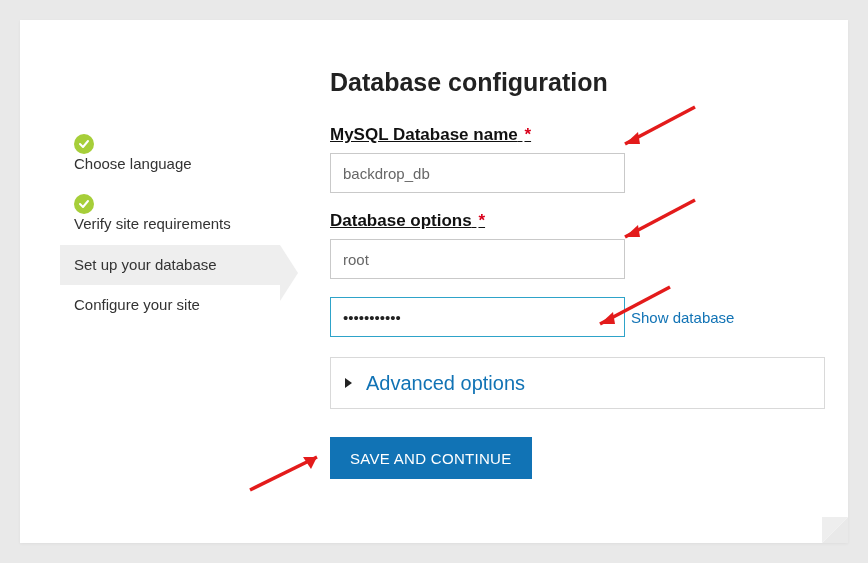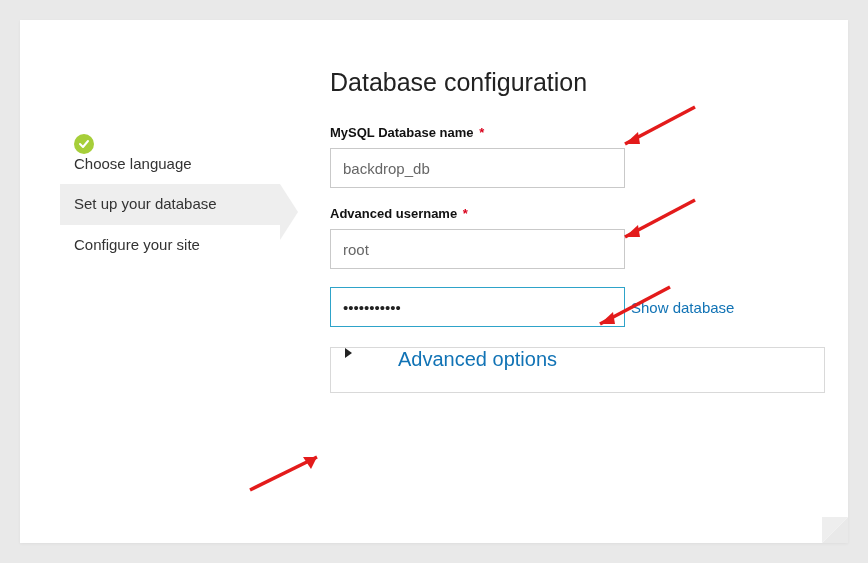--- a/index.html
+++ b/index.html
@@ -66,31 +66,32 @@
   }
   .check-svg { width: 12px; height: 12px; }
   .main {
     position: absolute;
     left: 310px;
     top: 48px;
     width: 495px;
   }
   h1.page-title {
     font-size: 25px;
-    font-weight: 400;
+    font-weight: 700;
     color: #222;
     margin-bottom: 28px;
   }
   .field { margin-bottom: 18px; }
   .field-label {
     font-weight: 700;
-    font-size: 13px;
+    font-size: 17px;
     color: #111;
     display: block;
     margin-bottom: 8px;
+    text-decoration: underline;
   }
   .req { color: #d9001b; margin-left: 2px; }
   .text-input {
     width: 295px;
     height: 40px;
     border: 1px solid #c9c9c9;
     padding: 0 12px;
     font-size: 15px;
     color: #666;
     font-family: inherit;
@@ -102,26 +103,26 @@
   }
   .pw-row { display: flex; align-items: center; }
   .show-pw {
     color: #1173b5;
     font-size: 15px;
     margin-left: 6px;
     cursor: pointer;
   }
   .advanced {
     border: 1px solid #d9d9d9;
-    height: 46px;
+    height: 52px;
     display: flex;
+    align-items: center;
     padding: 0 14px;
     margin-top: 20px;
     width: 495px;
-    gap: 32px;
   }
   .adv-arrow {
     width: 0; height: 0;
     border-top: 5px solid transparent;
     border-bottom: 5px solid transparent;
     border-left: 7px solid #222;
     margin-right: 14px;
   }
   .adv-label {
     font-size: 20px;
@@ -171,20 +172,28 @@
 
   <div class="sidebar">
     <div class="step done">
       <span class="icon-wrap">
         <svg class="check-svg" viewBox="0 0 12 12">
             <path d="M2 6 L5 9 L10 3" stroke="#fff" stroke-width="2" fill="none" stroke-linecap="round" stroke-linejoin="round"></path>
           </svg>
       </span>
       <span class="label">Choose language</span>
     </div>
+    <div class="step done">
+      <span class="icon-wrap">
+        <svg class="check-svg" viewBox="0 0 12 12">
+            <path d="M2 6 L5 9 L10 3" stroke="#fff" stroke-width="2" fill="none" stroke-linecap="round" stroke-linejoin="round"></path>
+          </svg>
+      </span>
+      <span class="label">Verify site requirements</span>
+    </div>
     <div class="step active">
       <span class="icon-wrap"></span>
       <span class="label">Set up your database</span>
     </div>
     <div class="step pending">
       <span class="icon-wrap"></span>
       <span class="label">Configure your site</span>
     </div>
   </div>
 
@@ -194,38 +203,39 @@
     <div class="field">
       <label class="field-label">
         <span>MySQL Database name</span>
         <span class="req">*</span>
       </label>
       <input type="text" class="text-input" value="backdrop_db" style="">
     </div>
 
     <div class="field">
       <label class="field-label">
-        <span>Advanced username</span>
+        <span>Database options</span>
         <span class="req">*</span>
       </label>
       <input type="text" class="text-input" value="root" style="">
     </div>
 
     <div class="field">
       <div class="pw-row">
         <input type="text" class="text-input focused" value="•••••••••••" style="">
         <span class="show-pw">Show database</span>
       </div>
     </div>
 
     <div class="advanced">
       <span class="adv-arrow"></span>
       <span class="adv-label">Advanced options</span>
     </div>
 
+    <button class="save-btn">Save and continue</button>
   </div>
 
   <div class="page-corner"></div>
 
   <div class="arrow" style="left:590px; top:82px;">
     <svg viewBox="0 0 90 50">
         <line class="arrow-line" x1="85" y1="5" x2="15" y2="42"></line>
         <polygon class="arrow-head" points="15,42 28,30 30,42"></polygon>
       </svg>
   </div>

